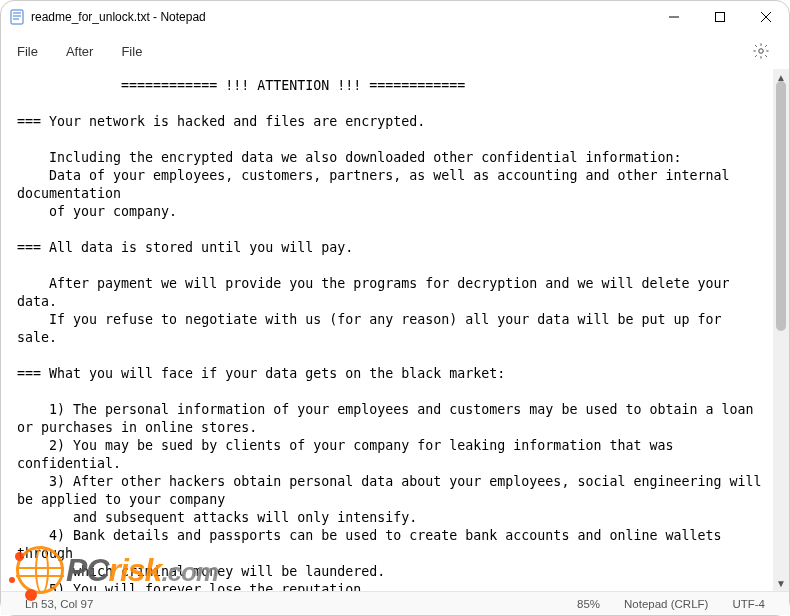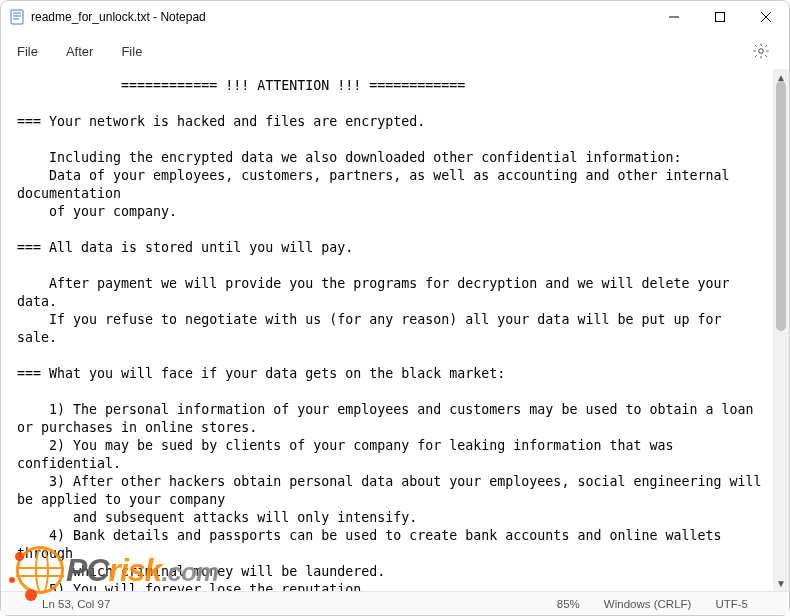--- a/index.html
+++ b/index.html
@@ -1,34 +1,34 @@
 <!DOCTYPE html>
 <html><head>
 <meta charset="utf-8">
 <style>
   * { margin:0; padding:0; box-sizing:border-box; }
   body { font-family:"Segoe UI",Arial,sans-serif; background:#fff; width:790px; height:616px; overflow:hidden; position:relative; }
-  .window { width:790px; height:616px; border:1px solid #ccc; border-radius:8px; display:flex; flex-direction:column; background:#fff; }
+  .window { width:790px; height:616px; border:1px solid #ccc; border-radius:14px; display:flex; flex-direction:column; background:#fff; }
   .titlebar { height:32px; display:flex; align-items:center; padding-left:8px; font-size:12px; color:#000; }
   .titlebar .icon { width:16px; height:16px; margin-right:6px; display:flex; align-items:center; justify-content:center; }
   .titlebar .title { flex:1; }
   .win-controls { display:flex; height:32px; }
   .win-controls .btn { width:46px; height:32px; display:flex; align-items:center; justify-content:center; }
   .toolbar { height:36px; display:flex; align-items:center; padding:0 2px; font-size:13px; color:#333; }
   .toolbar .menu-item { padding:6px 14px; border-radius:4px; }
   .toolbar .spacer { flex:1; }
   .toolbar .gear { width:32px; height:32px; display:flex; align-items:center; justify-content:center; margin-right:10px; }
   .content-wrap { flex:1; display:flex; overflow:hidden; }
   .content { flex:1; padding:8px 8px 8px 16px; font-family:Consolas,monospace; font-size:13.3px; line-height:18px; color:#000; white-space:pre-wrap; overflow:hidden; }
   .vscroll { width:16px; background:#f0f0f0; position:relative; }
   .vscroll .thumb { position:absolute; top:12px; left:3px; width:10px; height:250px; background:#c0c0c0; border-radius:5px; }
   .vscroll .arrow { width:16px; height:16px; display:flex; align-items:center; justify-content:center; color:#555; font-size:10px; }
   .vscroll .arrow.up { position:absolute; top:0; }
   .vscroll .arrow.down { position:absolute; bottom:0; }
-  .statusbar { height:24px; display:flex; align-items:center; font-size:11.5px; color:#555; padding:0 29px; border-top:1px solid #e5e5e5; background:#f9f9f9; }
+  .statusbar { height:24px; display:flex; align-items:center; font-size:11.5px; color:#555; padding:0 12px; border-top:1px solid #e5e5e5; background:#f9f9f9; }
   .statusbar .seg { padding:0 12px; }
   .statusbar .spacer { flex:1; }
   .svg-icon { fill:none; stroke:#333; stroke-width:1.2; }
   
   .watermark { position:absolute; bottom:22px; left:16px; display:flex; align-items:center; opacity:.9; pointer-events:none; }
   .watermark .globe { width:48px; height:48px; border:3px solid #ff8a00; border-radius:50%; position:relative; margin-right:2px; }
   .watermark .globe::before, .watermark .globe::after { content:""; position:absolute; border:2px solid #ff8a00; }
   .watermark .globe::before { top:-3px; bottom:-3px; left:16px; width:10px; border-radius:50%; }
   .watermark .globe::after { left:-3px; right:-3px; top:18px; height:6px; border-left:none; border-right:none; }
   .watermark .dot { position:absolute; width:9px; height:9px; background:#ff3c00; border-radius:50%; }
@@ -117,22 +117,22 @@
       <div class="arrow up">▲</div>
       <div class="thumb"></div>
       <div class="arrow down">▼</div>
     </div>
   </div>
 
   <div class="statusbar">
     <div class="seg">Ln 53, Col 97</div>
     <div class="spacer"></div>
     <div class="seg">85%</div>
-    <div class="seg">Windows (CRLF)</div>
-    <div class="seg">UTF-5</div>
+    <div class="seg">Notepad (CRLF)</div>
+    <div class="seg">UTF-4</div>
   </div>
 </div>
 
 <div class="watermark">
   <div class="globe">
     <span class="dot d1"></span>
       <span class="dot d2"></span>
       <span class="dot d3"></span>
   </div>
   <span class="text">

